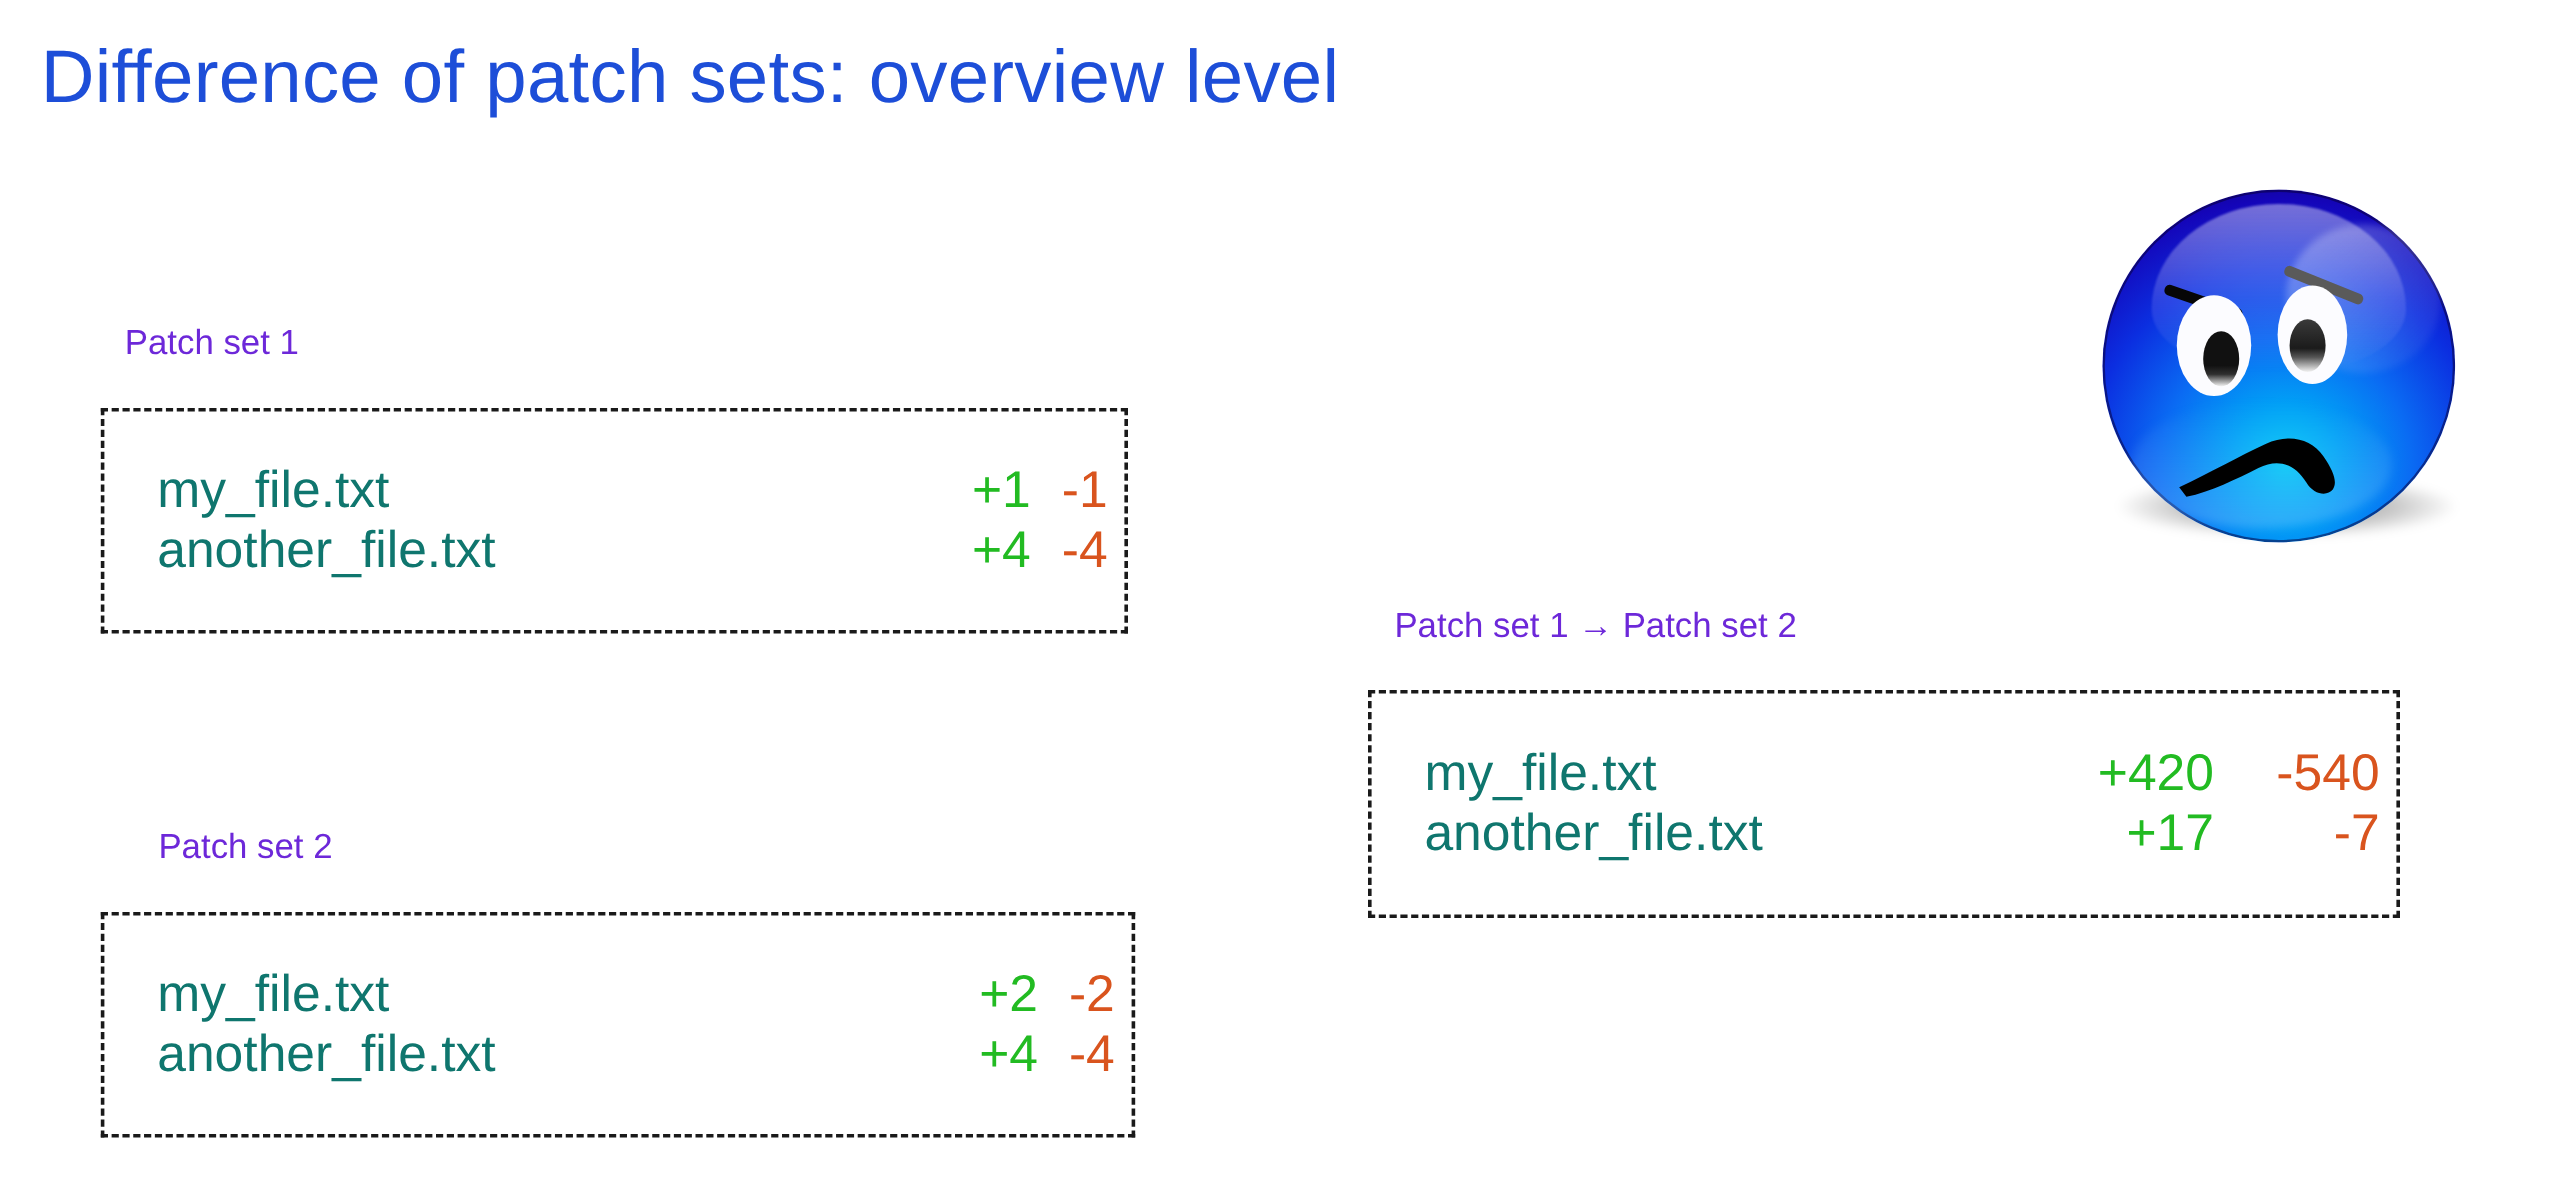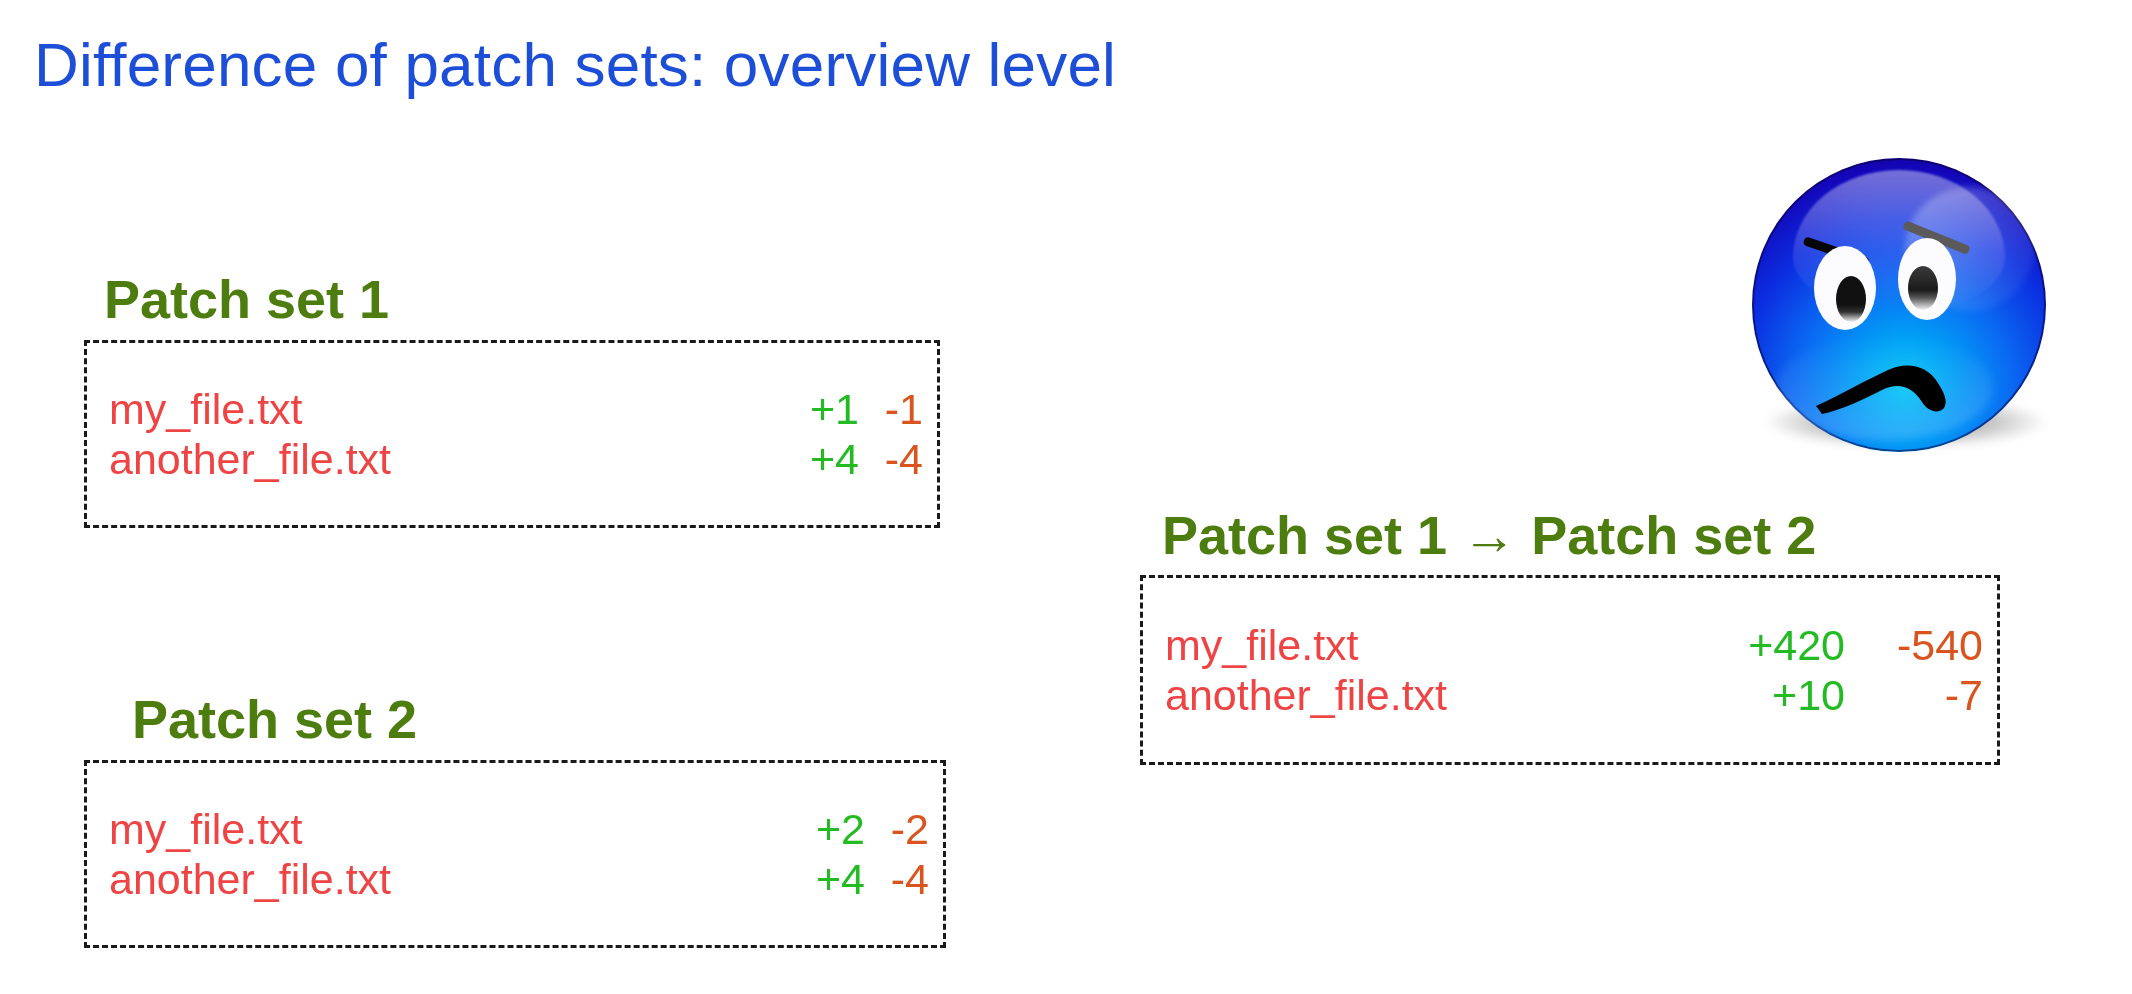--- a/index.html
+++ b/index.html
@@ -25,23 +25,23 @@
     font-weight: 400;
     color: #1d4ed8;
     letter-spacing: 0.2px;
     line-height: 1.2;
     white-space: nowrap;
   }
 
   
   .ps-caption {
     position: absolute;
-    font-size: 54px;
-    color: #4d7c0f;
-    font-weight: 700;
+    font-size: 29px;
+    color: #6d28d9;
+    font-weight: 400;
     white-space: nowrap;
     line-height: 1;
   }
 
   
   .file-box {
     position: absolute;
     box-sizing: border-box;
     border: 3px dashed #1a1a1a;
     background: transparent;
@@ -57,21 +57,22 @@
   .file-row {
     display: flex;
     align-items: baseline;
     justify-content: space-between;
     font-size: 43px;
     line-height: 1.17;
     color: #000;
     white-space: nowrap;
   }
   .file-name {
-    color: #ef4444;
+    color: #0f766e;
+    margin-left: 22px;
   }
   .file-stats {
     display: flex;
     align-items: baseline;
     justify-content: flex-end;
   }
   .stat-add {
     color: #22bb22;
     text-align: right;
   }
@@ -272,21 +273,21 @@
       <span class="file-name">my_file.txt</span>
       <span class="file-stats">
         <span class="stat-add">+420</span>
         <span class="stat-del">-540</span>
       </span>
     </div>
 
     <div class="file-row">
       <span class="file-name">another_file.txt</span>
       <span class="file-stats">
-        <span class="stat-add">+10</span>
+        <span class="stat-add">+17</span>
         <span class="stat-del">-7</span>
       </span>
     </div>
 
   </div>
 </div>
 
 <div class="emoji-wrap">
   <div class="emoji-shadow"></div>
   <div class="emoji-ball">

